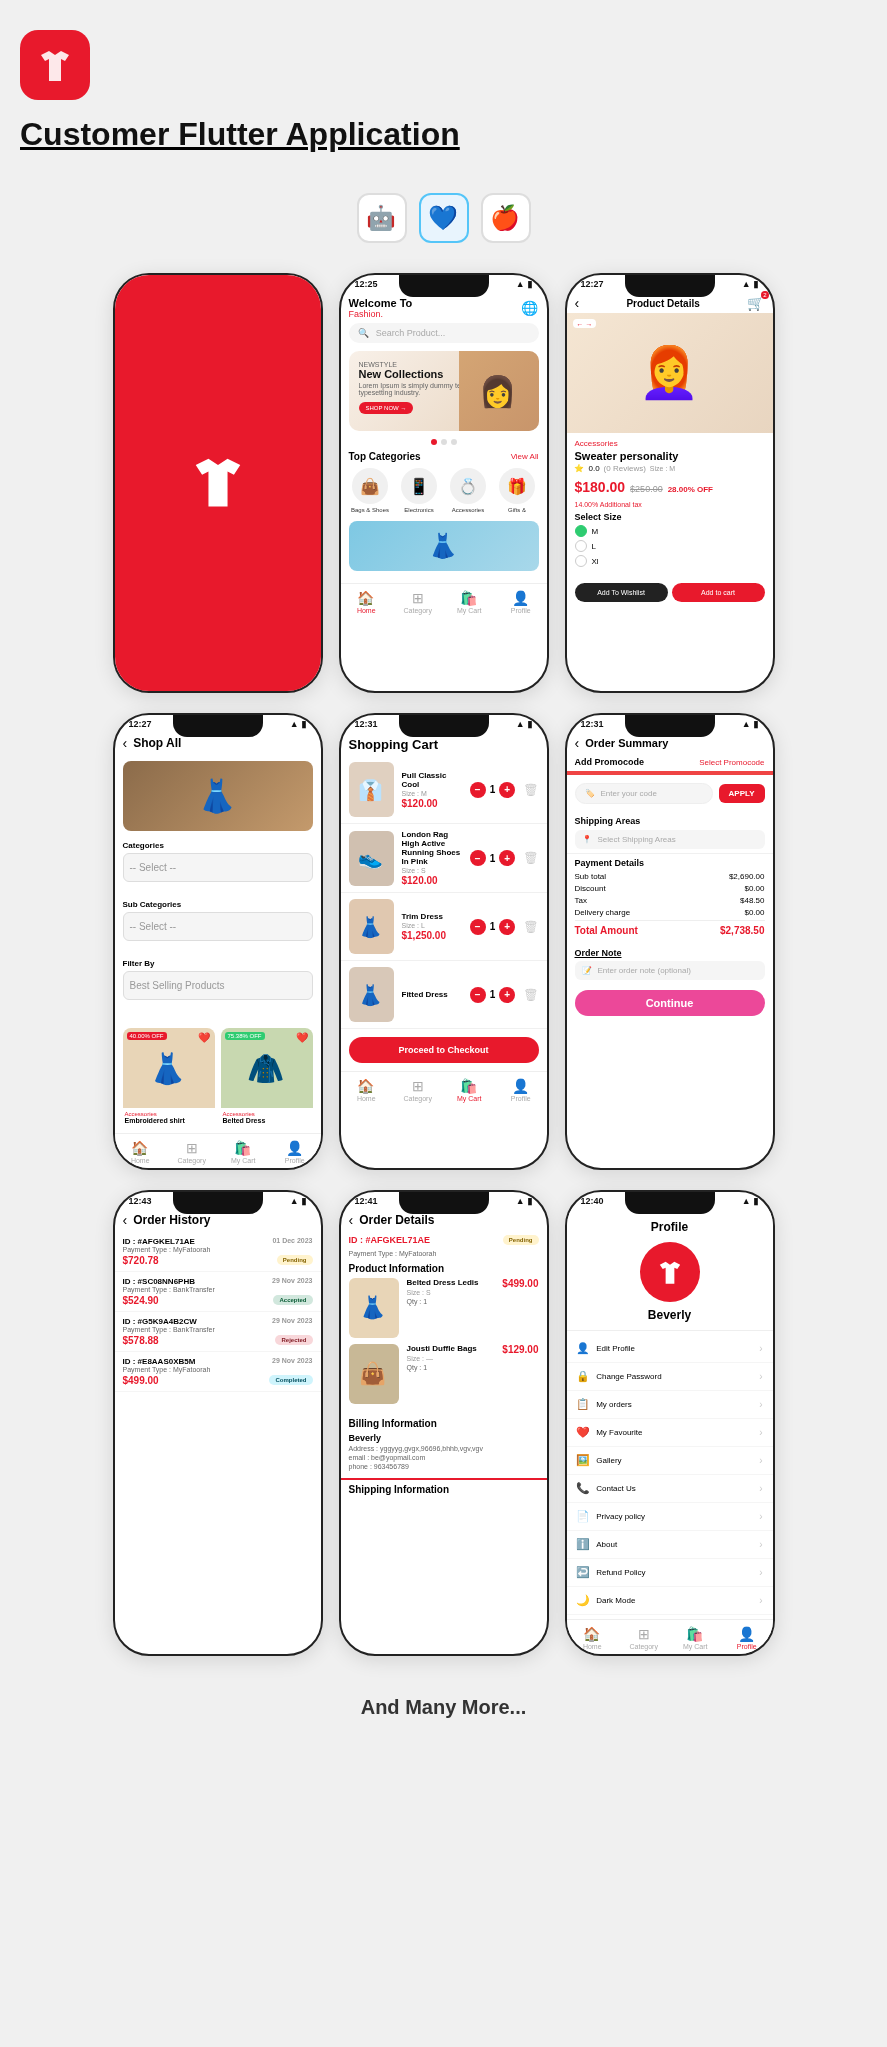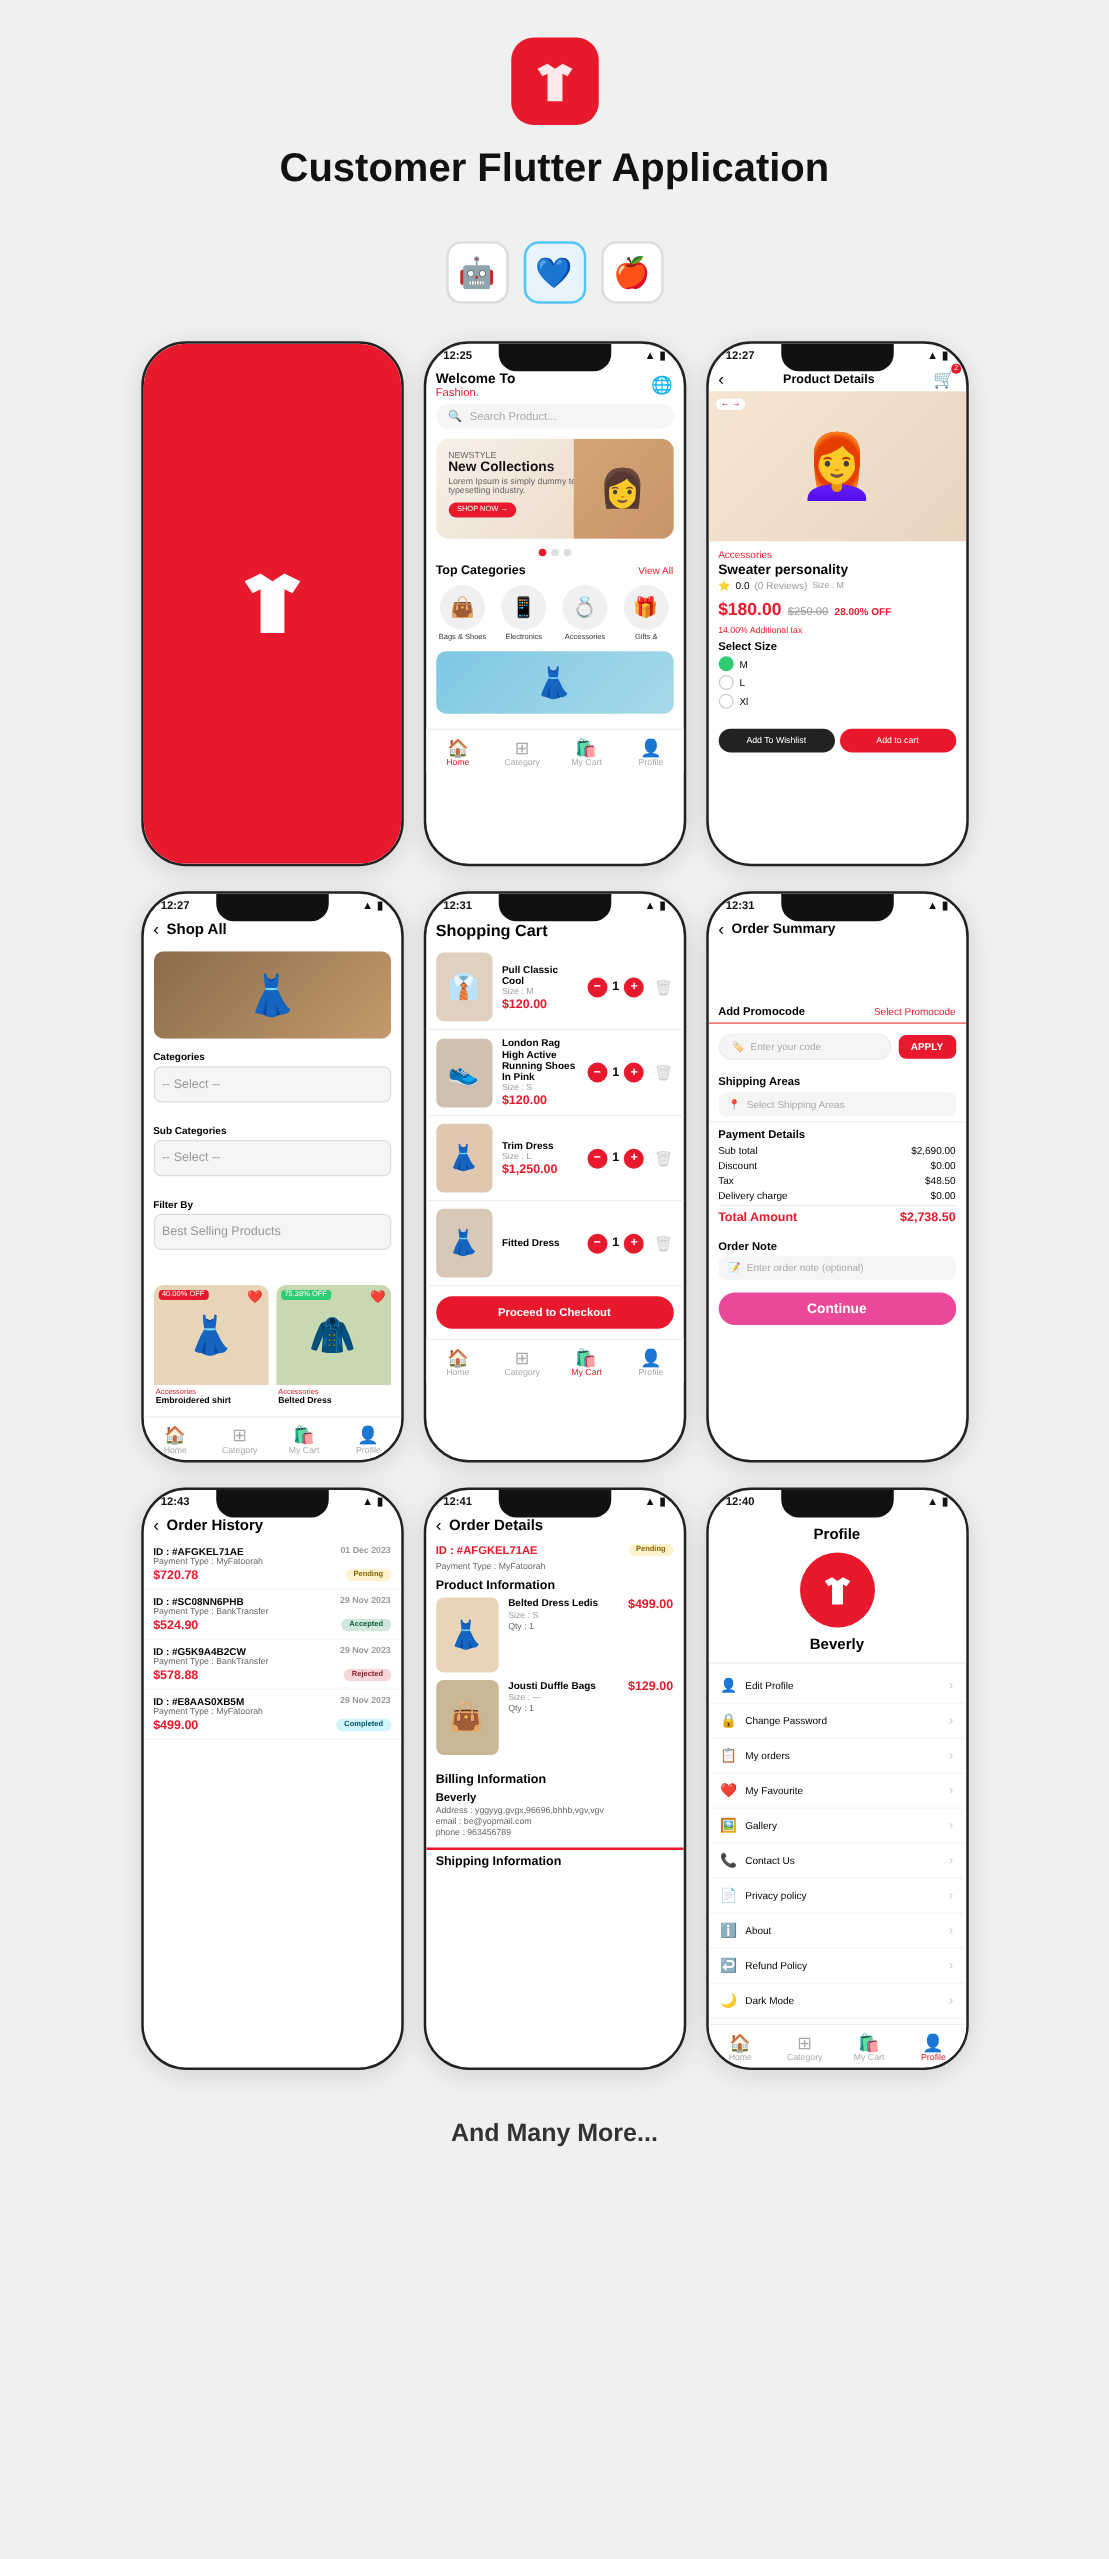--- a/index.html
+++ b/index.html
@@ -5,22 +5,23 @@
     * { box-sizing: border-box; margin: 0; padding: 0; }
     body {
       background: #f0f0f0;
       font-family: -apple-system, BlinkMacSystemFont, 'Segoe UI', sans-serif;
       width: 887px;
       min-height: 2047px;
     }
 
     
     .header {
-      text-align: center;
+      text-align: left;
       padding: 30px 20px 20px;
+      text-decoration: underline;
     }
     .app-icon {
       width: 70px; height: 70px;
       background: #e8192c;
       border-radius: 18px;
       display: inline-flex;
       align-items: center;
       justify-content: center;
       margin-bottom: 16px;
     }
@@ -358,22 +359,21 @@
       text-align: center;
       font-size: 9px;
       font-weight: 600;
       margin: 8px;
     }
     .promo-section {
       display: flex;
       justify-content: space-between;
       align-items: center;
       padding: 4px 8px;
-      border-bottom: 1px solid #ef4444;
-      margin-top: 47px;
+      border-bottom: 4px solid #ef4444;
     }
     .promo-label { font-size: 9px; font-weight: 600; }
     .promo-link { font-size: 8px; color: #e8192c; }
     .promo-input {
       display: flex;
       align-items: center;
       gap: 6px;
       padding: 4px 8px;
       margin: 4px 0;
     }
@@ -423,21 +423,21 @@
     .total-row {
       display: flex;
       justify-content: space-between;
       font-size: 10px;
       font-weight: 700;
       color: #e8192c;
       padding: 4px 0;
       border-top: 1px solid #eee;
     }
     .order-note { padding: 4px 8px; }
-    .note-title { font-size: 9px; font-weight: 700; margin-bottom: 3px; }
+    .note-title { font-size: 9px; font-weight: 700; margin-bottom: 3px; text-decoration: underline; }
     .note-input {
       background: #f5f5f5;
       border-radius: 6px;
       padding: 5px 8px;
       font-size: 8px;
       color: #aaa;
       display: flex;
       align-items: center;
       gap: 5px;
     }

